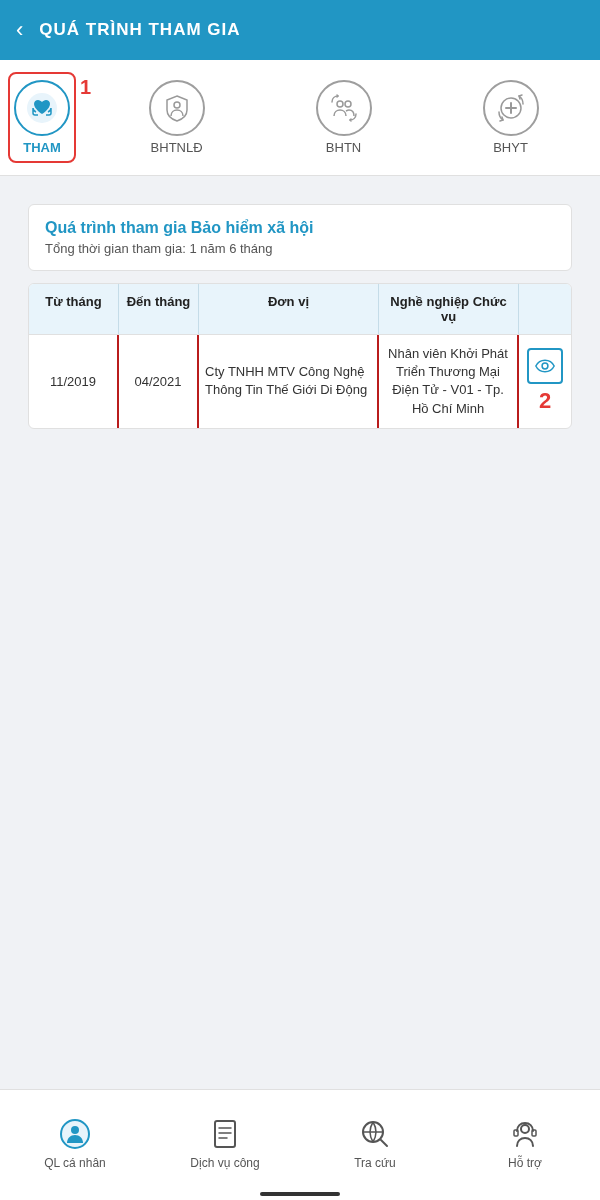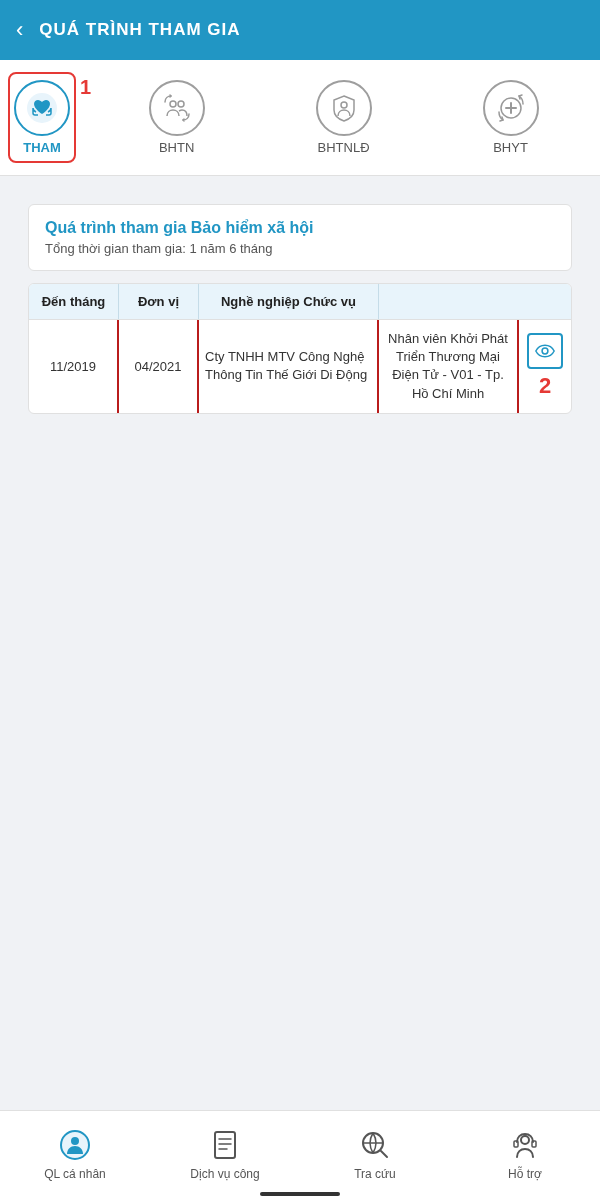--- a/index.html
+++ b/index.html
@@ -169,21 +169,21 @@
       width: 20px;
       height: 14px;
     }
 
     
     .bottom-nav {
       position: absolute;
       bottom: 0;
       left: 0;
       right: 0;
-      height: 90px;
+      height: 111px;
       background: white;
       border-top: 1px solid #e0e0e0;
       display: flex;
       align-items: center;
       justify-content: center;
       padding: 8px 0 12px;
     }
     .nav-item {
       display: flex;
       flex-direction: column;
@@ -247,52 +247,52 @@
       <span class="tab-label">THAM</span>
     </div>
     <span class="tab-number">1</span>
   </div>
 
   <div class="tab-item">
     <div class="tab-icon-circle">
       <svg viewBox="0 0 32 32" fill="none" xmlns="http://www.w3.org/2000/svg">
         <circle cx="16" cy="16" r="15" fill="white"></circle>
 
+        <path d="M16 4 L26 8 L26 18 C26 23 22 27 16 29 C10 27 6 23 6 18 L6 8 Z" stroke="#999" stroke-width="1.5" fill="none"></path>
+        <circle cx="16" cy="13" r="3" stroke="#999" stroke-width="1.5" fill="none"></circle>
+        <path d="M10 24 C10 20 13 18 16 18 C19 18 22 20 22 24" stroke="#999" stroke-width="1.5" fill="none"></path>
+      </svg>
+    </div>
+    <span class="tab-label">BHTNLĐ</span>
+  </div>
+
+  <div class="tab-item">
+    <div class="tab-icon-circle">
+      <svg viewBox="0 0 32 32" fill="none" xmlns="http://www.w3.org/2000/svg">
+        <circle cx="16" cy="16" r="15" fill="white"></circle>
+
         <circle cx="12" cy="12" r="3" stroke="#999" stroke-width="1.5" fill="none"></circle>
         <circle cx="20" cy="12" r="3" stroke="#999" stroke-width="1.5" fill="none"></circle>
         <path d="M6 24 C6 20 9 18 12 18 C15 18 18 20 18 24" stroke="#999" stroke-width="1.5" fill="none"></path>
         <path d="M18 19 C19 18.5 20 18 21 18 C24 18 26 20 26 24" stroke="#999" stroke-width="1.5" fill="none"></path>
 
         <path d="M4 10 C4 6 7 4 10 4" stroke="#999" stroke-width="1.5" fill="none" stroke-linecap="round"></path>
         <path d="M9 3 L10 4 L9 5" stroke="#999" stroke-width="1.5" fill="none" stroke-linecap="round" stroke-linejoin="round"></path>
         <path d="M28 22 C28 26 25 28 22 28" stroke="#999" stroke-width="1.5" fill="none" stroke-linecap="round"></path>
         <path d="M23 29 L22 28 L23 27" stroke="#999" stroke-width="1.5" fill="none" stroke-linecap="round" stroke-linejoin="round"></path>
       </svg>
     </div>
     <span class="tab-label">BHTN</span>
   </div>
 
   <div class="tab-item">
     <div class="tab-icon-circle">
       <svg viewBox="0 0 32 32" fill="none" xmlns="http://www.w3.org/2000/svg">
         <circle cx="16" cy="16" r="15" fill="white"></circle>
 
-        <path d="M16 4 L26 8 L26 18 C26 23 22 27 16 29 C10 27 6 23 6 18 L6 8 Z" stroke="#999" stroke-width="1.5" fill="none"></path>
-        <circle cx="16" cy="13" r="3" stroke="#999" stroke-width="1.5" fill="none"></circle>
-        <path d="M10 24 C10 20 13 18 16 18 C19 18 22 20 22 24" stroke="#999" stroke-width="1.5" fill="none"></path>
-      </svg>
-    </div>
-    <span class="tab-label">BHTNLĐ</span>
-  </div>
-
-  <div class="tab-item">
-    <div class="tab-icon-circle">
-      <svg viewBox="0 0 32 32" fill="none" xmlns="http://www.w3.org/2000/svg">
-        <circle cx="16" cy="16" r="15" fill="white"></circle>
-
         <circle cx="16" cy="16" r="10" stroke="#999" stroke-width="1.5" fill="none"></circle>
         <line x1="16" y1="11" x2="16" y2="21" stroke="#999" stroke-width="2" stroke-linecap="round"></line>
         <line x1="11" y1="16" x2="21" y2="16" stroke="#999" stroke-width="2" stroke-linecap="round"></line>
 
         <path d="M24 4 C27 6 28 9 28 12" stroke="#999" stroke-width="1.5" fill="none" stroke-linecap="round"></path>
         <path d="M27 3 L24 4 L25 7" stroke="#999" stroke-width="1.5" fill="none" stroke-linecap="round" stroke-linejoin="round"></path>
         <path d="M8 28 C5 26 4 23 4 20" stroke="#999" stroke-width="1.5" fill="none" stroke-linecap="round"></path>
         <path d="M5 29 L8 28 L7 25" stroke="#999" stroke-width="1.5" fill="none" stroke-linecap="round" stroke-linejoin="round"></path>
       </svg>
     </div>
@@ -303,20 +303,21 @@
 <div class="content">
 
   <div class="info-card">
     <div class="info-card-title">Quá trình tham gia Bảo hiểm xã hội</div>
     <div class="info-card-subtitle">Tổng thời gian tham gia: 1 năm 6 tháng</div>
   </div>
 
   <div class="table-container">
 
     <div class="table-header">
+      <div class="table-header-cell">Từ tháng</div>
       <div class="table-header-cell">Đến tháng</div>
       <div class="table-header-cell">Đơn vị</div>
       <div class="table-header-cell">Nghề nghiệp Chức vụ</div>
       <div class="table-header-cell"></div>
     </div>
 
     <div class="table-row">
       <div class="table-cell">11/2019</div>
       <div class="table-cell">04/2021</div>
       <div class="table-cell" style="text-align:left; line-height:1.4;">Cty TNHH MTV Công Nghệ Thông Tin Thế Giới Di Động</div>

